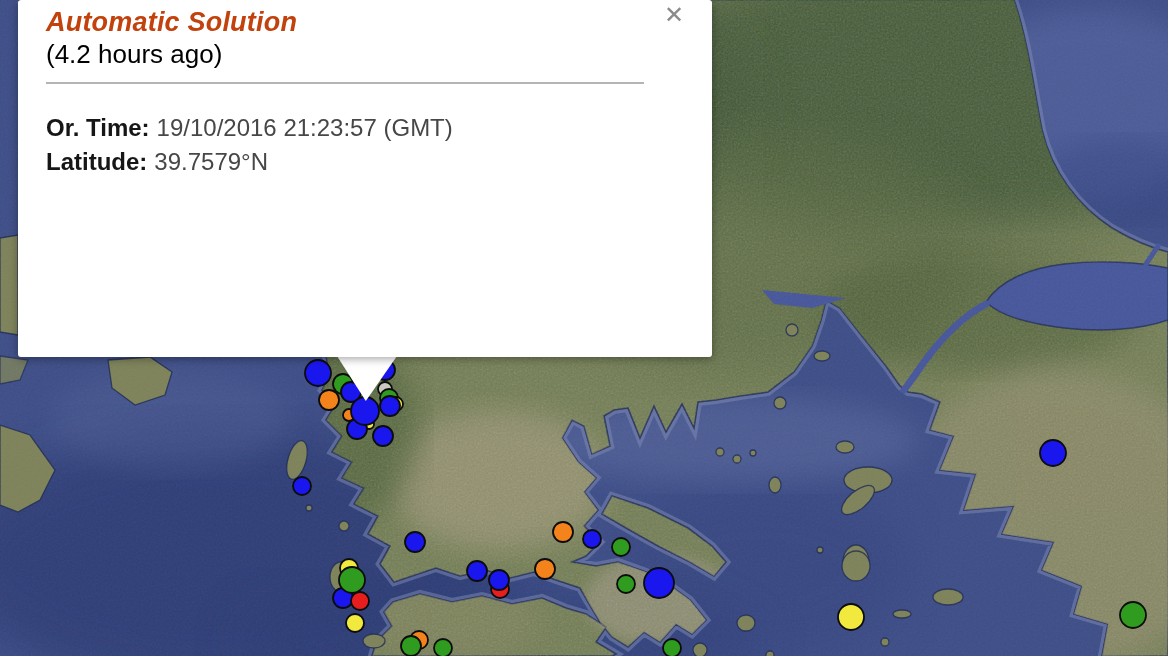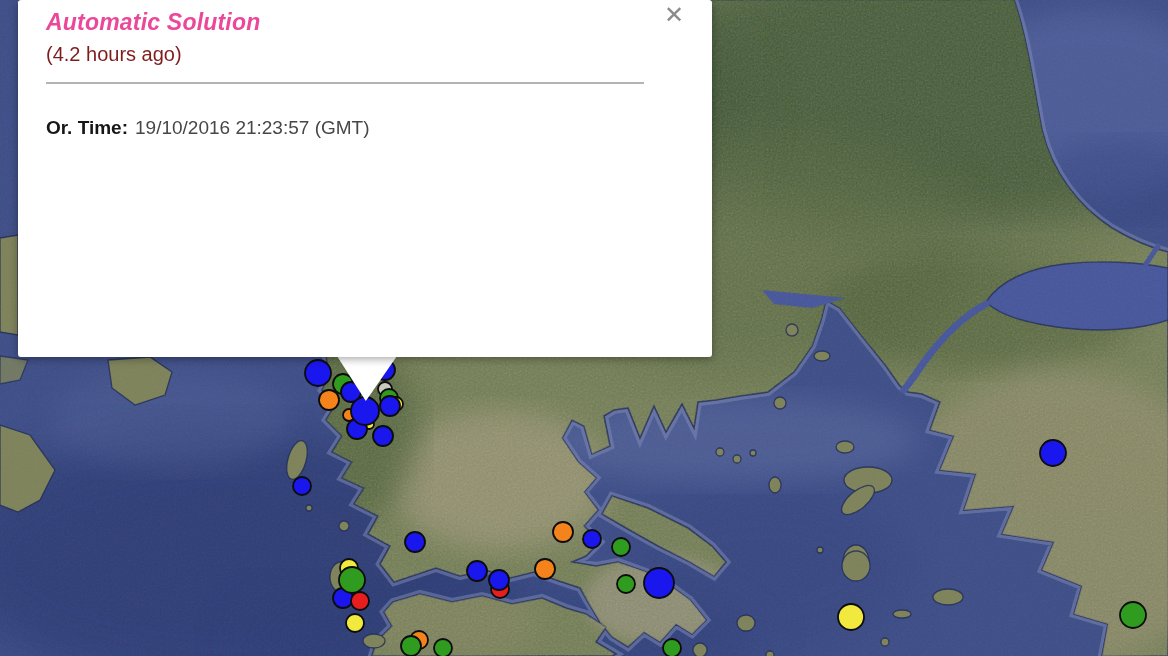--- a/index.html
+++ b/index.html
@@ -11,25 +11,25 @@
     position:absolute;left:18px;top:0;width:694px;height:357px;
     background:#ffffff;border-radius:3px;
     box-shadow:0 2px 8px rgba(0,0,0,.35);
     box-sizing:border-box;padding:6px 28px 0 28px;z-index:30;
   }
   .iw-tail{
     position:absolute;left:337px;top:356px;width:60px;height:45px;
     background:#ffffff;z-index:29;
     clip-path:polygon(0 0,100% 0,48% 100%);
   }
-  .iw-title{font-size:23px;font-weight:bold;font-style:italic;color:#ec4899;
+  .iw-title{font-size:27px;font-weight:bold;font-style:italic;color:#c2410c;
     letter-spacing:.2px;line-height:32px;}
-  .iw-age{font-size:20px;color:#7f1d1d;line-height:26px;margin-top:3px;}
+  .iw-age{font-size:26px;color:#000000;line-height:26px;margin-top:3px;}
   .iw-divider{height:2px;background:#b4b4b4;margin:15px 40px 0 0;}
-  .iw-fields{margin-top:27px;font-size:19px;line-height:34px;color:#474747;}
+  .iw-fields{margin-top:27px;font-size:24px;line-height:34px;color:#474747;}
   .iw-row b{color:#161616;font-weight:bold;margin-right:7px;}
   .iw-close{
     position:absolute;right:24px;top:1px;width:28px;height:28px;
     font-size:24px;line-height:28px;text-align:center;color:#8b8b8b;cursor:pointer;
   }
 </style>
 </head>
 <body>
 
 <div id="app">
@@ -203,16 +203,19 @@
   <div class="iw-tail"></div>
   <div class="infowindow">
     <div class="iw-close">✕</div>
     <div class="iw-title">Automatic Solution</div>
     <div class="iw-age">(4.2 hours ago)</div>
     <div class="iw-divider"></div>
     <div class="iw-fields">
       <div class="iw-row">
         <b>Or. Time:</b><span>19/10/2016  21:23:57 (GMT)</span>
       </div>
+      <div class="iw-row">
+        <b>Latitude:</b><span>39.7579°N</span>
+      </div>
     </div>
   </div>
 
 </div>
 
 </body></html>

